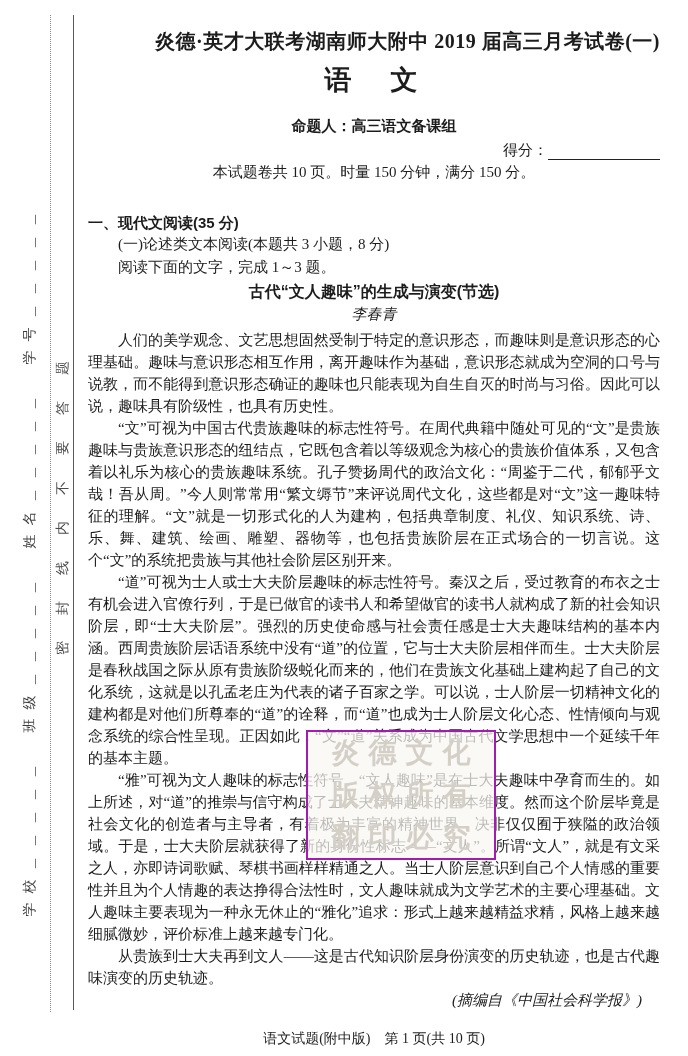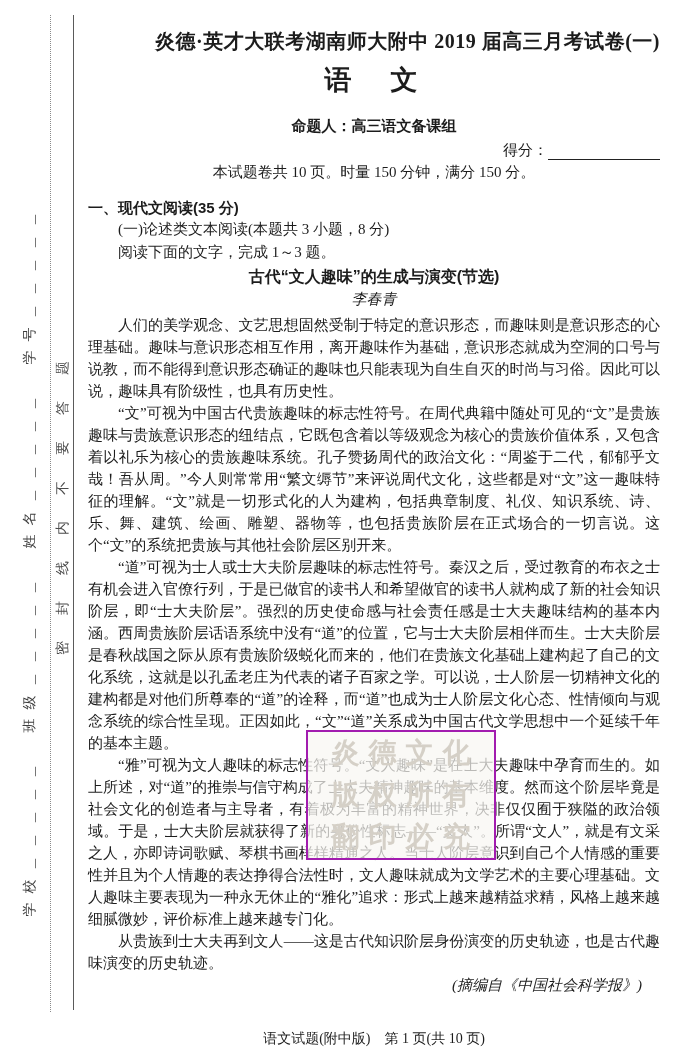--- a/index.html
+++ b/index.html
@@ -32,21 +32,21 @@
 
   
   .content{position:absolute;left:88px;top:20px;width:572px;z-index:2;}
   .sans{font-family:"Liberation Sans","DejaVu Sans",sans-serif;}
   .header-title{font-size:20px;font-weight:bold;text-align:right;line-height:26px;margin-top:8px;letter-spacing:0.5px;}
   .subject-title{font-size:27px;font-weight:bold;text-align:center;line-height:36px;margin-top:8px;letter-spacing:6px;}
   .setter{font-size:15px;font-weight:bold;text-align:center;line-height:20px;margin-top:18px;}
   .score-row{margin-top:4px;height:20px;text-align:right;font-size:15px;font-weight:normal;line-height:20px;}
   .score-blank{display:inline-block;width:112px;height:15px;border-bottom:1px solid #222;vertical-align:bottom;}
   .exam-info{font-size:15px;text-align:center;line-height:21px;margin-top:2px;}
-  .section-heading{font-size:15px;font-weight:bold;line-height:21px;margin-top:14px;}
+  .section-heading{font-size:15px;font-weight:bold;line-height:21px;margin-top:29px;}
   .indent-line{font-size:15px;line-height:23px;text-indent:2em;}
   .article-title{font-size:16px;font-weight:bold;text-align:center;line-height:22px;margin-top:2px;}
   .article-author{font-size:15px;font-style:italic;text-align:center;line-height:22px;}
   .body-para{margin:0;font-size:15px;line-height:22px;text-align:justify;text-indent:2em;}
   .body-para:first-of-type{margin-top:4px;}
   .attribution{font-size:15px;line-height:22px;text-align:right;padding-right:18px;font-style:italic;}
   .footer{position:absolute;left:88px;top:1030px;width:572px;text-align:center;font-size:14px;z-index:2;}
 </style>
 </head>
 <body>

